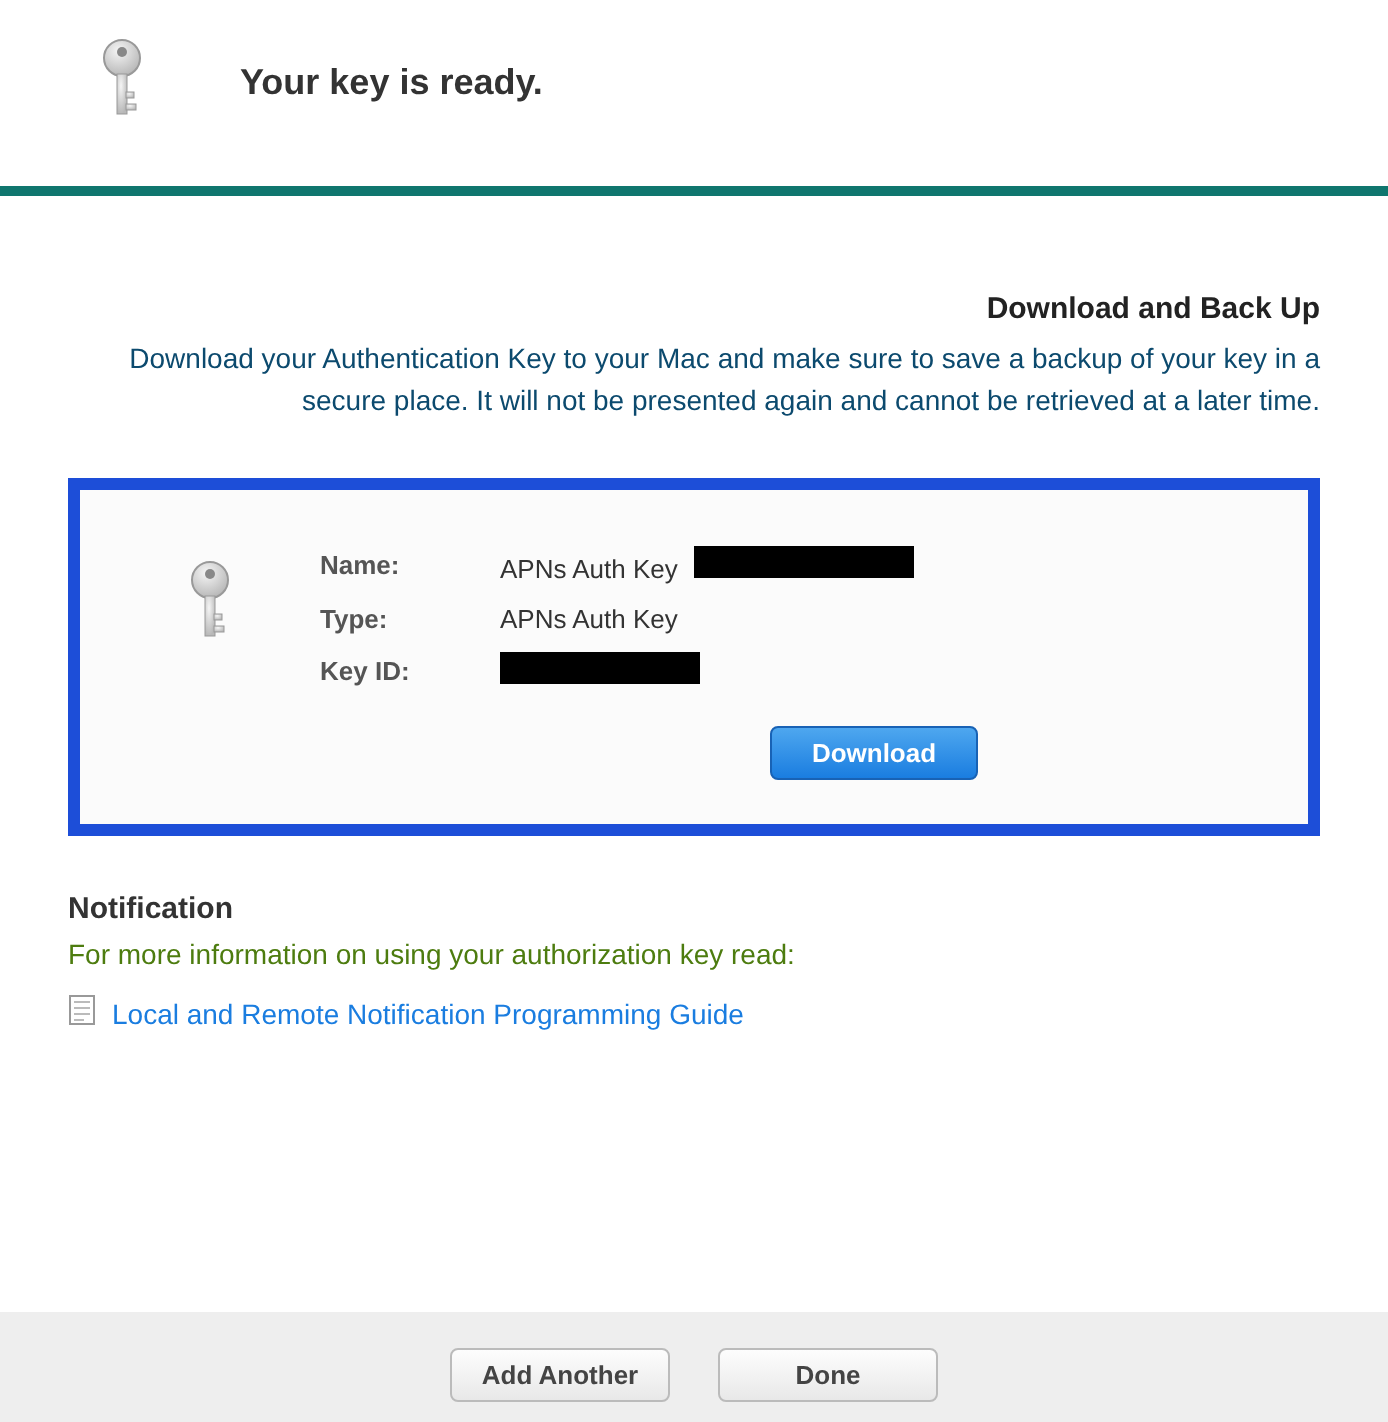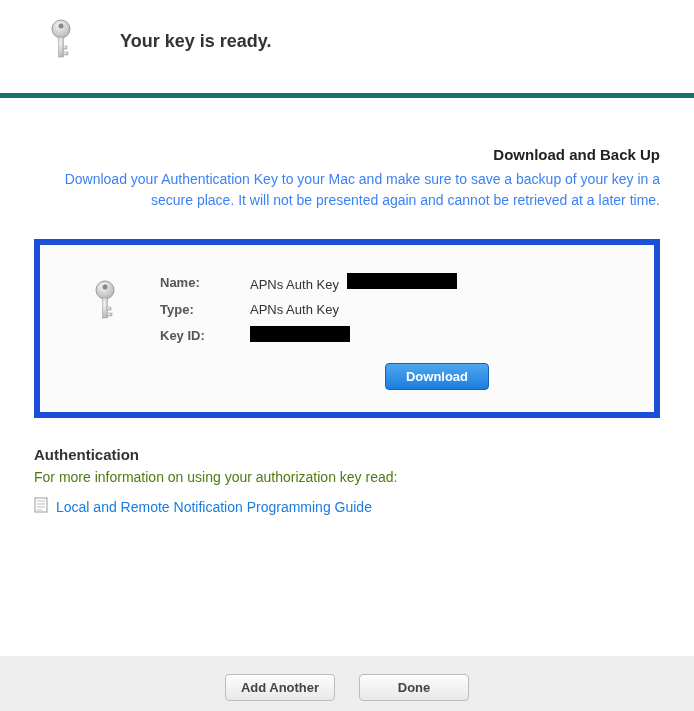--- a/index.html
+++ b/index.html
@@ -30,21 +30,21 @@
       text-align: right;
     }
     .section h2 {
       font-size: 15px;
       font-weight: bold;
       margin-bottom: 6px;
       color: #222;
     }
     .section p {
       font-size: 14px;
-      color: #3b82f6;
+      color: #0c4a6e;
       line-height: 1.5;
     }
     .detail-box {
       margin: 28px 34px 0 34px;
       border: 6px solid #1d4ed8;
       background: #fbfbfb;
       padding: 28px 30px 22px 30px;
     }
     .detail-content {
       display: flex;
@@ -207,21 +207,21 @@
         </span>
       </div>
       <div class="download-row">
         <button class="btn-download">Download</button>
       </div>
     </div>
   </div>
 </div>
 
 <div class="doc-section">
-  <h2>Authentication</h2>
+  <h2>Notification</h2>
   <p>For more information on using your authorization key read:</p>
   <div class="doc-link-row">
     <span class="doc-icon">
       <svg width="14" height="16" viewBox="0 0 14 16">
         <rect x="1" y="1" width="12" height="14" fill="#fff" stroke="#999" stroke-width="1"></rect>
         <line x1="3" y1="4" x2="11" y2="4" stroke="#bbb" stroke-width="1"></line>
         <line x1="3" y1="7" x2="11" y2="7" stroke="#bbb" stroke-width="1"></line>
         <line x1="3" y1="10" x2="11" y2="10" stroke="#bbb" stroke-width="1"></line>
         <line x1="3" y1="13" x2="8" y2="13" stroke="#bbb" stroke-width="1"></line>
       </svg>

